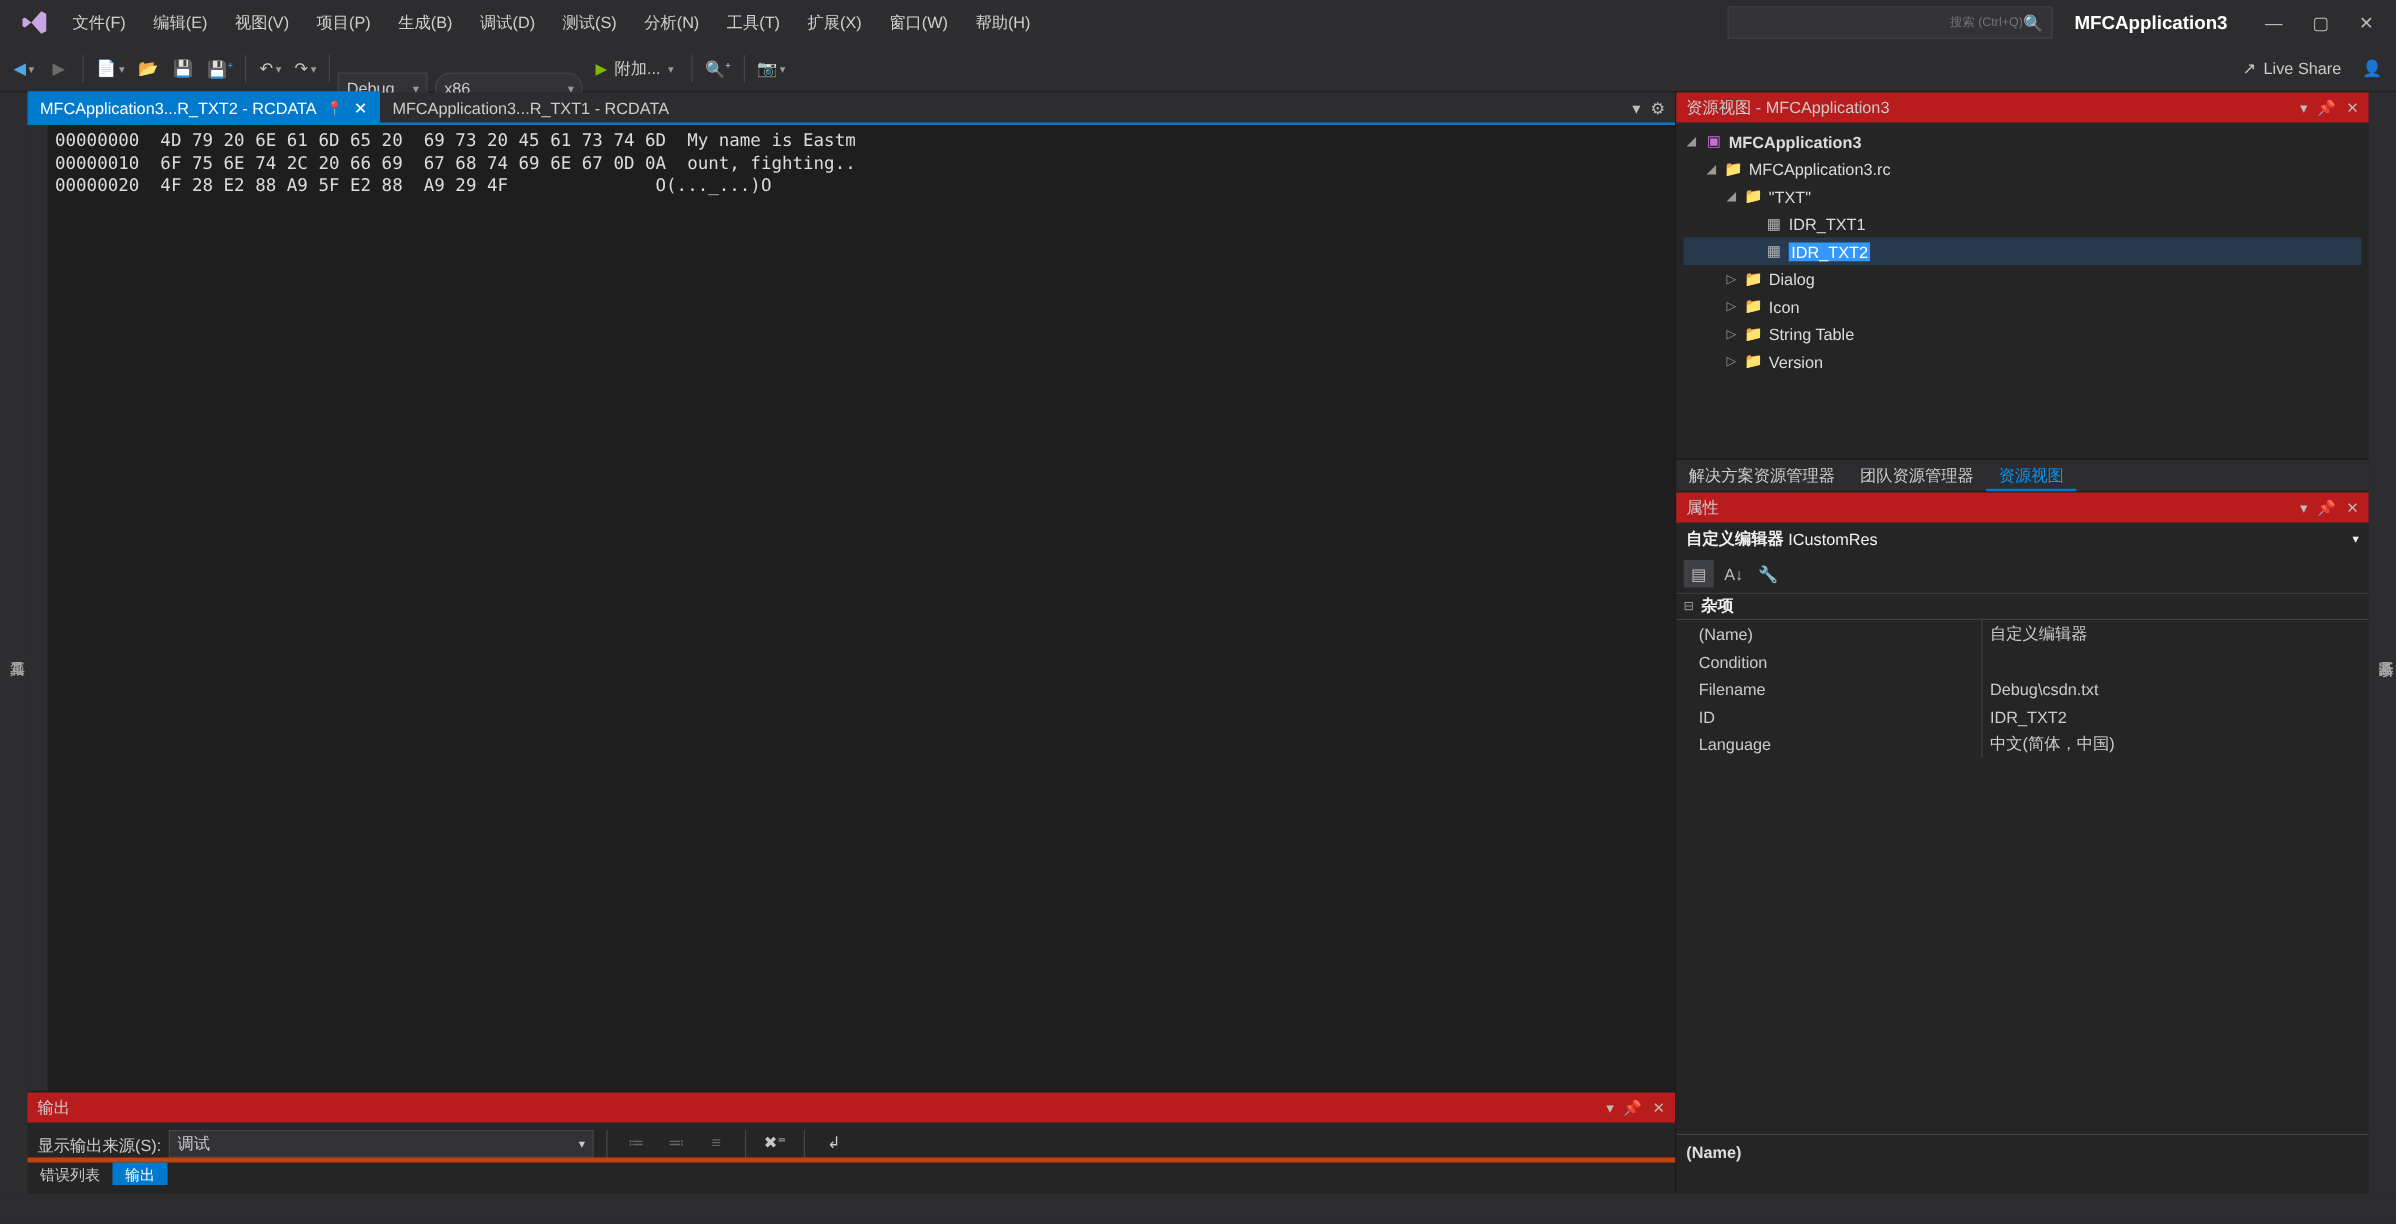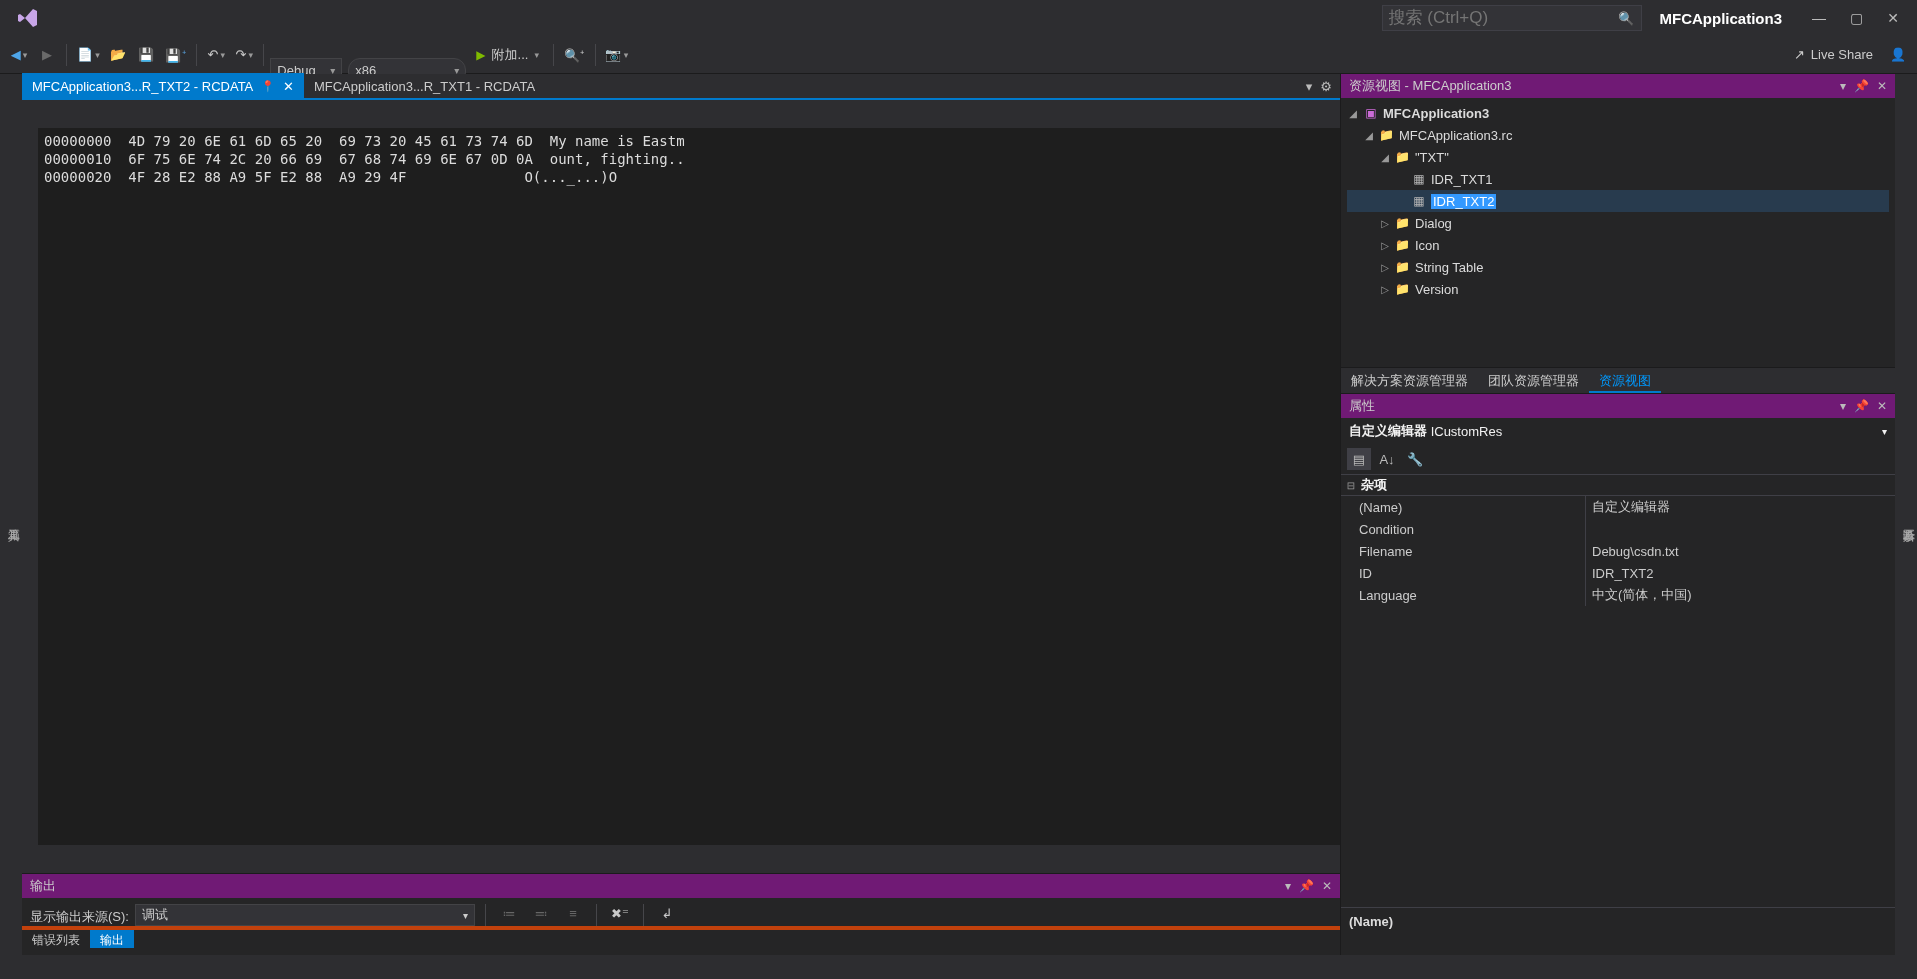--- a/index.html
+++ b/index.html
@@ -6,59 +6,59 @@
 body { background: #2d2d30; color: #f1f1f1; width: 1917px; height: 979px; overflow: hidden; font-size: 13px; }
 
 
 .titlebar { display: flex; align-items: center; height: 36px; background: #2d2d30; padding: 0 8px; }
 .vs-logo { width: 24px; height: 24px; margin: 0 8px; position: relative; }
 .vs-logo svg { width: 24px; height: 24px; }
 .menu-items { display: flex; gap: 2px; }
 .menu-item { padding: 4px 10px; color: #d0d0d0; cursor: pointer; }
 .titlebar-spacer { flex: 1; }
 .search-box { display: flex; align-items: center; width: 260px; height: 26px; border: 1px solid #3f3f46; background: #333337; padding: 0 6px; color: #999; }
-.search-box input { flex: 1; background: transparent; border: none; color: #ccc; outline: none; font-size: 17px; }
+.search-box input { flex: 1; background: transparent; border: none; color: #ccc; outline: none; font-size: 10px; text-align: right; }
 .app-name { margin: 0 30px 0 18px; font-weight: 600; font-size: 15px; color: #fff; }
 .win-buttons { display: flex; gap: 24px; padding-right: 10px; }
 .win-btn { color: #bbb; cursor: pointer; font-size: 14px; }
 
 
 .toolbar { display: flex; align-items: center; height: 38px; background: #2d2d30; border-bottom: 1px solid #1b1b1c; padding: 0 6px; gap: 2px; }
 .tb-btn { display: flex; align-items: center; justify-content: center; height: 26px; min-width: 26px; padding: 0 4px; color: #c8c8c8; cursor: pointer; border-radius: 2px; }
 .tb-sep { width: 1px; height: 22px; background: #46464a; margin: 0 4px; }
 .tb-combo { display: flex; align-items: center; height: 26px; border: 1px solid #434346; background: #333337; padding: 0 6px; color: #ccc; min-width: 72px; margin-top: 32px; }
 .tb-combo.wide { min-width: 118px; border-radius: 12px; }
 .tb-combo .caret { margin-left: auto; font-size: 10px; color: #999; }
 .start-btn { display: flex; align-items: center; gap: 6px; padding: 0 8px; color: #ccc; cursor: pointer; }
 .play { color: #7fba00; font-size: 12px; }
 .caret-sm { font-size: 9px; color: #999; }
 .toolbar-spacer { flex: 1; }
 .live-share { display: flex; align-items: center; gap: 6px; padding: 0 10px; color: #ccc; cursor: pointer; }
 
 
 .main { display: flex; height: calc(100% - 36px - 38px - 24px); }
 .left-tool-strip, .right-tool-strip { width: 22px; background: #2d2d30; writing-mode: vertical-rl; text-align: center; padding-top: 10px; color: #aaa; font-size: 12px; cursor: pointer; }
-.center-col { flex: 1; display: flex; flex-direction: column; min-width: 0; gap: 28px; }
+.center-col { flex: 1; display: flex; flex-direction: column; min-width: 0; }
 .right-col { width: 555px; display: flex; flex-direction: column; border-left: 1px solid #1b1b1c; }
 
 
 .ed-tabs { display: flex; align-items: center; height: 26px; background: #2d2d30; border-bottom: 2px solid #007acc; }
 .ed-tab { display: flex; align-items: center; height: 26px; padding: 0 10px; color: #ccc; cursor: pointer; gap: 8px; max-width: 310px; }
 .ed-tab.active { background: #007acc; color: #fff; }
 .ed-tab .pin { font-size: 11px; }
 .ed-tab .close { font-size: 13px; }
 .ed-tabs-spacer { flex: 1; }
 .ed-tabs-ctrl { display: flex; gap: 8px; padding: 0 8px; color: #bbb; }
 
 
 .hex-editor { flex: 1; background: #1e1e1e; font-family: Consolas, monospace; font-size: 14px; line-height: 18px; padding: 4px 6px; color: #dcdcdc; overflow: auto; white-space: pre; margin-left: 16px; }
 
 
 .output-panel { height: 82px; border-top: 1px solid #1b1b1c; background: #252526; display: flex; flex-direction: column; }
-.panel-header { display: flex; align-items: center; height: 24px; padding: 0 8px; color: #ccc; background: #701a75; }
+.panel-header { display: flex; align-items: center; height: 24px; padding: 0 8px; color: #ccc; background: #b91c1c; }
 .panel-header .title { flex: 1; }
 .panel-ctrl { display: flex; gap: 8px; color: #bbb; font-size: 12px; }
 .output-toolbar { display: flex; align-items: flex-end; height: 28px; padding: 0 8px; gap: 6px; color: #ccc; }
 .out-combo { border: 1px solid #434346; background: #333337; height: 22px; width: 340px; display: flex; align-items: center; padding: 0 6px; color: #ccc; }
 .out-combo .caret { margin-left: auto; font-size: 10px; }
 .out-tabs { display: flex; height: 22px; border-top: 4px solid #c2410c; }
 .out-tab { padding: 2px 10px; color: #ccc; cursor: pointer; font-size: 12px; }
 .out-tab.active { background: #007acc; color: #fff; }
 
 
@@ -102,20 +102,34 @@
 </style>
 </head>
 <body>
 
 <div class="titlebar">
   <span class="vs-logo">
     <svg viewBox="0 0 24 24">
         <path d="M17 3 L9 12 L17 21 L21 19 V5 Z M9 12 L4 16 L2 15 V9 L4 8 Z" fill="#c8a6e8"></path>
       </svg>
   </span>
+  <div class="menu-items" id="menu-bar">
+      <span class="menu-item">文件(F)</span>
+      <span class="menu-item">编辑(E)</span>
+      <span class="menu-item">视图(V)</span>
+      <span class="menu-item">项目(P)</span>
+      <span class="menu-item">生成(B)</span>
+      <span class="menu-item">调试(D)</span>
+      <span class="menu-item">测试(S)</span>
+      <span class="menu-item">分析(N)</span>
+      <span class="menu-item">工具(T)</span>
+      <span class="menu-item">扩展(X)</span>
+      <span class="menu-item">窗口(W)</span>
+      <span class="menu-item">帮助(H)</span>
+    </div>
   <div class="titlebar-spacer"></div>
   <div class="search-box">
     <input placeholder="搜索 (Ctrl+Q)" style="">
     <span>🔍</span>
   </div>
   <div class="app-name">MFCApplication3</div>
   <div class="win-buttons">
     <span class="win-btn">—</span>
     <span class="win-btn">▢</span>
     <span class="win-btn">✕</span>

